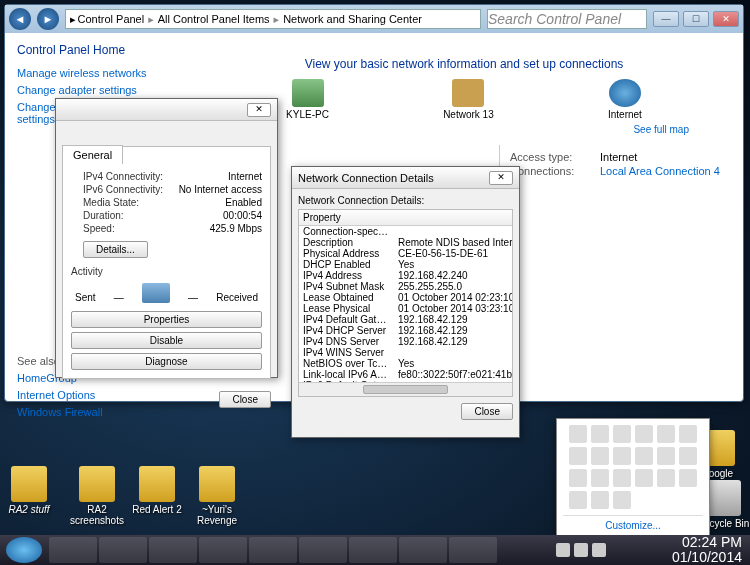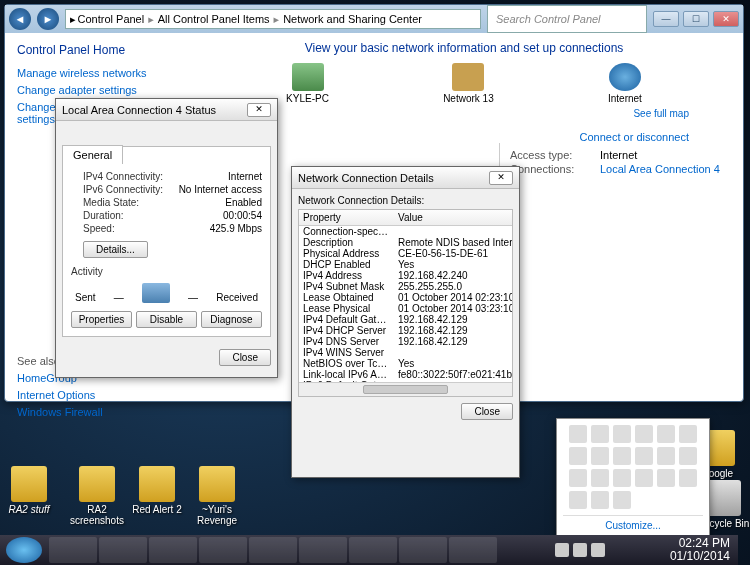--- a/index.html
+++ b/index.html
@@ -8,27 +8,27 @@
 
 
 .cp-window { position: absolute; top: 4px; left: 4px; width: 740px; height: 398px; background: #fff; border: 1px solid #4a6a8a; border-radius: 4px; box-shadow: 0 2px 10px rgba(0,0,0,.5); }
 .cp-titlebar { height: 28px; background: linear-gradient(#bfd4e8,#a8c4de); display: flex; align-items: center; padding: 0 4px; gap: 6px; }
 .wincaption { display:flex; gap:4px; margin-left:auto;}
 .caption-btn{ width:26px; height:16px; background:linear-gradient(#dce8f4,#b8cce0); border:1px solid #7a9ab8; border-radius:2px; font-size:9px; display:flex;align-items:center;justify-content:center; color:#2a4a6a;}
 .caption-btn.red{ background:linear-gradient(#e89090,#d06060); color:#fff;}
 .navbtn { width:22px; height:22px; border-radius:50%; background:radial-gradient(#4a8aca,#1a4a7a); color:#fff; display:flex;align-items:center;justify-content:center; font-size:11px;}
 .breadcrumb { flex:1; background:#fff; border:1px solid #8aa; height:20px; display:flex; align-items:center; padding:0 4px; gap:2px; font-size:11px; color:#000;}
 .breadcrumb span.sep{ color:#888; padding:0 2px;}
-.searchbox{ width:160px; height:28px; background:#fff; border:1px solid #8aa; padding:0 8px; font-size:11px; color:#888; display:flex; align-items:center; font-style:italic;}
+.searchbox{ width:160px; height:20px; background:#fff; border:1px solid #8aa; padding:0 0; font-size:14px; color:#888; display:flex; align-items:center; font-style:italic;}
 .cp-body{ display:flex; height:calc(100% - 28px);}
 .cp-sidebar{ width:180px; padding:10px 12px; font-size:11px;}
 .cp-sidebar-title{ color:#003399; font-size:12px; margin-bottom:10px;}
 .cp-sidebar a{ display:block; color:#0066cc; margin:5px 0; cursor:pointer;}
 .cp-sidebar .seealso{ margin-top:230px; color:#555;}
-.cp-main{ flex:1; padding:8px 14px;}
+.cp-main{ flex:1; padding:24px 14px;}
 .cp-main h2{ color:#003399; font-size:12px; font-weight:normal; text-align:center; margin-bottom:8px;}
 .netmap{ display:flex; justify-content:space-around; align-items:center; margin:4px 30px;}
 .netnode{ text-align:center; font-size:10px;}
 .netnode .ico{ width:32px; height:28px; margin:0 auto 2px;}
 .pc-ico{ background:linear-gradient(#88c488,#4a8a4a); border-radius:3px;}
 .net-ico{ background:#c8a050; border-radius:3px;}
 .globe-ico{ background:radial-gradient(#6ab0e0,#1a60a0); border-radius:50%;}
 .fullmap{ color:#0066cc; font-size:10px; margin:4px 0 10px; text-align:right; padding-right:40px;}
 .connectlink{ color:#0066cc; text-align:right; font-size:11px; padding-right:40px; margin-top:12px;}
 .netinfo{ border-left:1px solid #ccc; margin-left:300px; padding:4px 0 4px 10px; font-size:11px;}
@@ -44,26 +44,26 @@
 .dlg-body{ padding:6px;}
 .tab{ display:inline-block; padding:3px 10px; background:#fff; border:1px solid #bbb; border-bottom:none; font-size:11px; position:relative; top:18px;}
 .tabpane{ background:#fff; border:1px solid #bbb; padding:8px; font-size:10px;}
 .grp{ margin-bottom:8px;}
 .grp-title{ color:#333; margin-bottom:4px;}
 .kvrow{ display:flex; justify-content:space-between; padding:1px 0 1px 12px;}
 .kvrow .k{ color:#333;} .kvrow .v{ color:#000;}
 .btn{ display:inline-block; padding:2px 12px; background:linear-gradient(#fefefe,#e0e0e0); border:1px solid #999; border-radius:2px; font-size:10px; cursor:pointer;}
 .activity{ display:flex; justify-content:space-between; align-items:flex-end; margin:6px 4px;}
 .act-ico{ width:28px; height:20px; background:linear-gradient(#8ab8e0,#4a80b0); border-radius:2px;}
-.status-btns{ display:flex; gap:4px; margin-top:6px;}
+.status-btns{ display:flex; gap:4px; margin-top:6px;flex-direction:column;}
 .status-btns .btn{ flex:1; text-align:center; padding:2px 4px;}
 .dlg-footer{ text-align:right; padding:6px;}
 
 
-.details-dlg{ position:absolute; top:166px; left:291px; width:229px; height:312px; background:#f0f0f0; border:1px solid #666; box-shadow:2px 2px 8px rgba(0,0,0,.4);}
+.details-dlg{ position:absolute; top:166px; left:291px; width:229px; height:272px; background:#f0f0f0; border:1px solid #666; box-shadow:2px 2px 8px rgba(0,0,0,.4);}
 .det-body{ padding:6px; font-size:10px;}
 .det-label{ margin-bottom:3px;}
 .det-list{ background:#fff; border:1px solid #bbb; height:188px; overflow:hidden; position:relative;}
 .det-head{ display:flex; background:linear-gradient(#fdfdfd,#eee); border-bottom:1px solid #ccc; font-size:10px;}
 .det-head div{ padding:2px 4px;}
 .det-head .c1{ width:95px;} .det-head .c2{ flex:1;}
 .det-rows{ font-size:10px;}
 .det-row{ display:flex;}
 .det-row .c1{ width:95px; padding:0 4px; white-space:nowrap; overflow:hidden; text-overflow:ellipsis;}
 .det-row .c2{ flex:1; padding:0 4px; white-space:nowrap; overflow:hidden;}
@@ -75,21 +75,21 @@
 .desk-icon .img{ width:36px; height:36px; margin:0 auto 2px; background:linear-gradient(#f0d060,#d0a020); border-radius:3px;}
 .desk-icon.bin .img{ background:linear-gradient(#e0e0e0,#a0a0a0);}
 
 
 .tray{ position:absolute; top:418px; left:556px; width:154px; background:#fff; border:1px solid #888; box-shadow:0 2px 8px rgba(0,0,0,.5); padding:6px;}
 .tray-grid{ display:grid; grid-template-columns:repeat(6,18px); grid-auto-rows:18px; gap:4px; justify-content:center;}
 .tray-grid div{ background:#ddd; border-radius:2px;}
 .tray-link{ color:#0066cc; text-align:center; font-size:10px; margin-top:6px; padding-top:4px; border-top:1px solid #ddd;}
 
 
-.taskbar{ position:absolute; bottom:0; left:0; right:12px; height:30px; background:linear-gradient(#3a3a48,#1a1a26); display:flex; align-items:center; color:#fff; font-size:12px;}
+.taskbar{ position:absolute; bottom:0; left:0; right:0; height:30px; background:linear-gradient(#3a3a48,#1a1a26); display:flex; align-items:center; color:#fff; font-size:14px;}
 .taskbar .clock{ margin-left:auto; text-align:right; padding:0 8px; line-height:1.1;}
 .taskbar .tb-item{ width:48px; height:26px; margin:0 1px; background:rgba(255,255,255,.12); border-radius:2px;}
 .taskbar .start{ width:36px; height:26px; background:radial-gradient(#6ac0f0,#1a60a0); border-radius:50%; margin:0 6px;}
 .taskbar .trayicons{ display:flex; gap:4px; padding:0 6px;}
 .taskbar .trayicons span{ width:14px; height:14px; background:#ccc; border-radius:2px;}
 </style>
 </head>
 <body>
 
 <div class="cp-window">
@@ -123,38 +123,36 @@
       <a>Windows Firewall</a>
     </div>
     <div class="cp-main">
       <h2>View your basic network information and set up connections</h2>
       <div class="netmap">
         <div class="netnode"><div class="ico pc-ico"></div><span>KYLE-PC</span></div>
         <div class="netnode"><div class="ico net-ico"></div><span>Network 13</span></div>
         <div class="netnode"><div class="ico globe-ico"></div><span>Internet</span></div>
       </div>
       <div class="fullmap"><a>See full map</a></div>
-      <div class="connectlink"><a>Connect or disconnect</a></div>
       <div class="netinfo">
         <div class="netinfo-row">
             <span class="k">Access type:</span>
             <span class="v">Internet</span>
           </div>
         <div class="netinfo-row">
             <span class="k">Connections:</span>
             <span class="v link">Local Area Connection 4</span>
           </div>
       </div>
     </div>
   </div>
 </div>
 
 <div class="status-dlg">
   <div class="dlg-title">
-    <span>Local Area Connection 4 Status</span>
     <div class="x">✕</div>
   </div>
   <div class="dlg-body">
     <span class="tab">General</span>
     <div class="tabpane">
       <div class="grp">
         <div class="grp-title">Connection</div>
         <div class="kvrow">
             <span class="k">IPv4 Connectivity:</span>
             <span class="v">Internet</span>
@@ -200,21 +198,20 @@
 <div class="details-dlg">
   <div class="dlg-title">
     <span>Network Connection Details</span>
     <div class="x">✕</div>
   </div>
   <div class="det-body">
     <div class="det-label">Network Connection Details:</div>
     <div class="det-list">
       <div class="det-head">
           <div class="c1">Property</div>
-          <div class="c2">Value</div>
         </div>
       <div class="det-rows" id="det-rows">
           <div class="det-row">
             <div class="c1">Connection-specific DN...</div>
             <div class="c2"></div>
           </div>
           <div class="det-row">
             <div class="c1">Description</div>
             <div class="c2">Remote NDIS based Internet Sharing Dev</div>
           </div>

